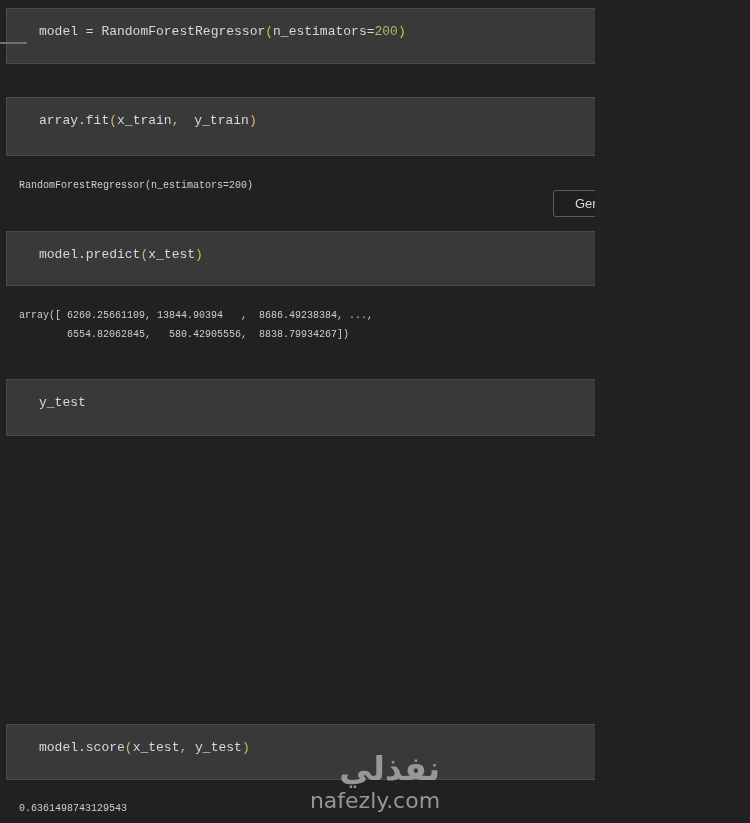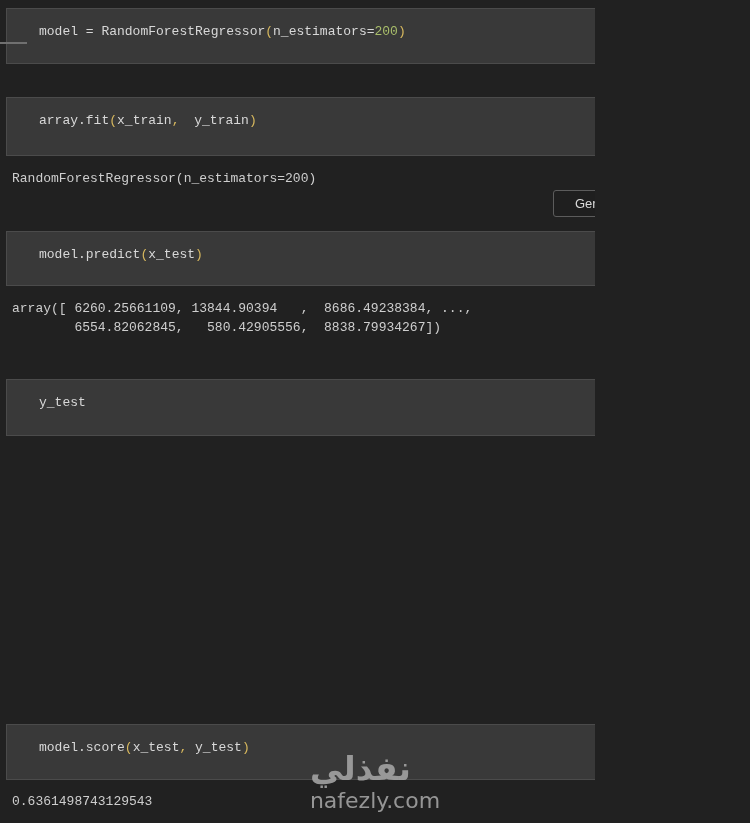--- a/index.html
+++ b/index.html
@@ -37,23 +37,23 @@
     left: 0;
     top: 42px;
     width: 27px;
     height: 2px;
     background: #707070;
     z-index: 3;
   }
   .out-text {
     position: absolute;
     left: 12px;
-    margin: 0;
+    margin: 7px;
     font-family: "Liberation Mono", "DejaVu Sans Mono", monospace;
-    font-size: 13px;
+    font-size: 10px;
     color: #cecece;
     white-space: pre;
   }
   .out-pre-array { top: 299px; line-height: 19px; }
   .out-pre-series { top: 448px; line-height: 19.8px; }
   .out-fit { top: 170px; line-height: 17px; }
   .out-score { top: 793px; line-height: 17px; }
   .toolbar-btn {
     position: absolute;
     top: 190px;
@@ -77,21 +77,21 @@
     font-weight: 400;
     line-height: 16px;
     color: #dadada;
   }
   .sparkle-svg { width: 15px; height: 15px; display: block; }
   #watermark {
     position: absolute;
     left: 375px;
     top: 744px;
     transform: translateX(-50%);
-    text-align: left;
+    text-align: right;
     z-index: 5;
     color: #a6a6a6;
     opacity: 0.88;
     pointer-events: none;
   }
   #watermark .wm-arabic {
     font-size: 33px;
     font-weight: bold;
     line-height: 50px;
     font-family: "DejaVu Sans", sans-serif;

